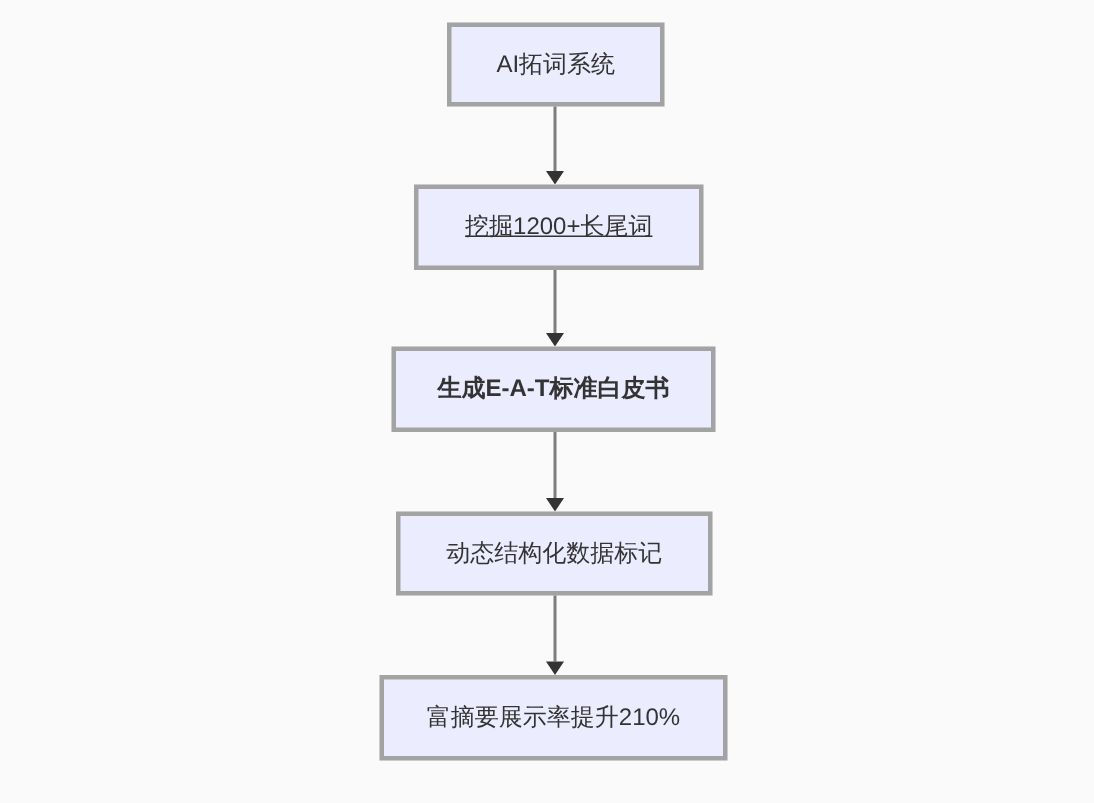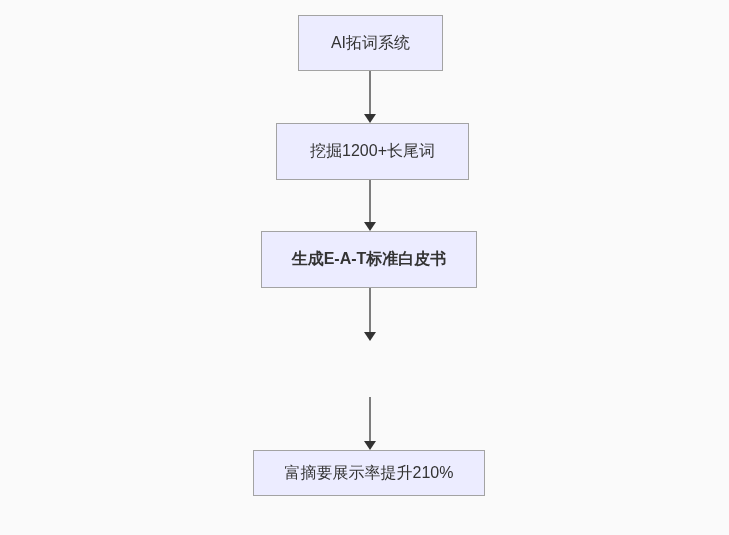--- a/index.html
+++ b/index.html
@@ -12,34 +12,34 @@
     position: relative;
     width: 729px;
     height: 535px;
     background: #fafafa;
     overflow: hidden;
   }
   .node {
     position: absolute;
     box-sizing: border-box;
     background: #ececff;
-    border: 1px solid #a3a3a3;
+    border: 3px solid #a3a3a3;
     color: #333333;
     font-size: 16px;
     display: flex;
     align-items: center;
     justify-content: center;
     text-align: left;
     white-space: nowrap;
   }
   .n1 { left: 298px; top: 15px;  width: 145px; height: 56px; }
-  .n2 { left: 276px; top: 123px; width: 193px; height: 57px; }
+  .n2 { left: 276px; top: 123px; width: 193px; height: 57px; text-decoration: underline; }
   .n3 { left: 261px; top: 231px; width: 216px; height: 57px; font-weight: bold; }
   .n4 { left: 264px; top: 341px; width: 211px; height: 56px; }
-  .n5 { left: 253px; top: 450px; width: 232px; height: 46px; }
+  .n5 { left: 253px; top: 450px; width: 232px; height: 57px; }
 
   .arrow {
     position: absolute;
     left: 363px;
     width: 14px;
     display: flex;
     flex-direction: column;
     align-items: center;
   }
   .a1 { top: 71px;  height: 52px; }
@@ -84,20 +84,23 @@
 
   <div class="node n3">
     <span>生成E-A-T标准白皮书</span>
   </div>
 
   <div class="arrow a3">
     <div class="line"></div>
     <div class="head"></div>
   </div>
 
+  <div class="node n4">
+    <span>动态结构化数据标记</span>
+  </div>
 
   <div class="arrow a4">
     <div class="line"></div>
     <div class="head"></div>
   </div>
 
   <div class="node n5">
     <span>富摘要展示率提升210%</span>
   </div>
 

